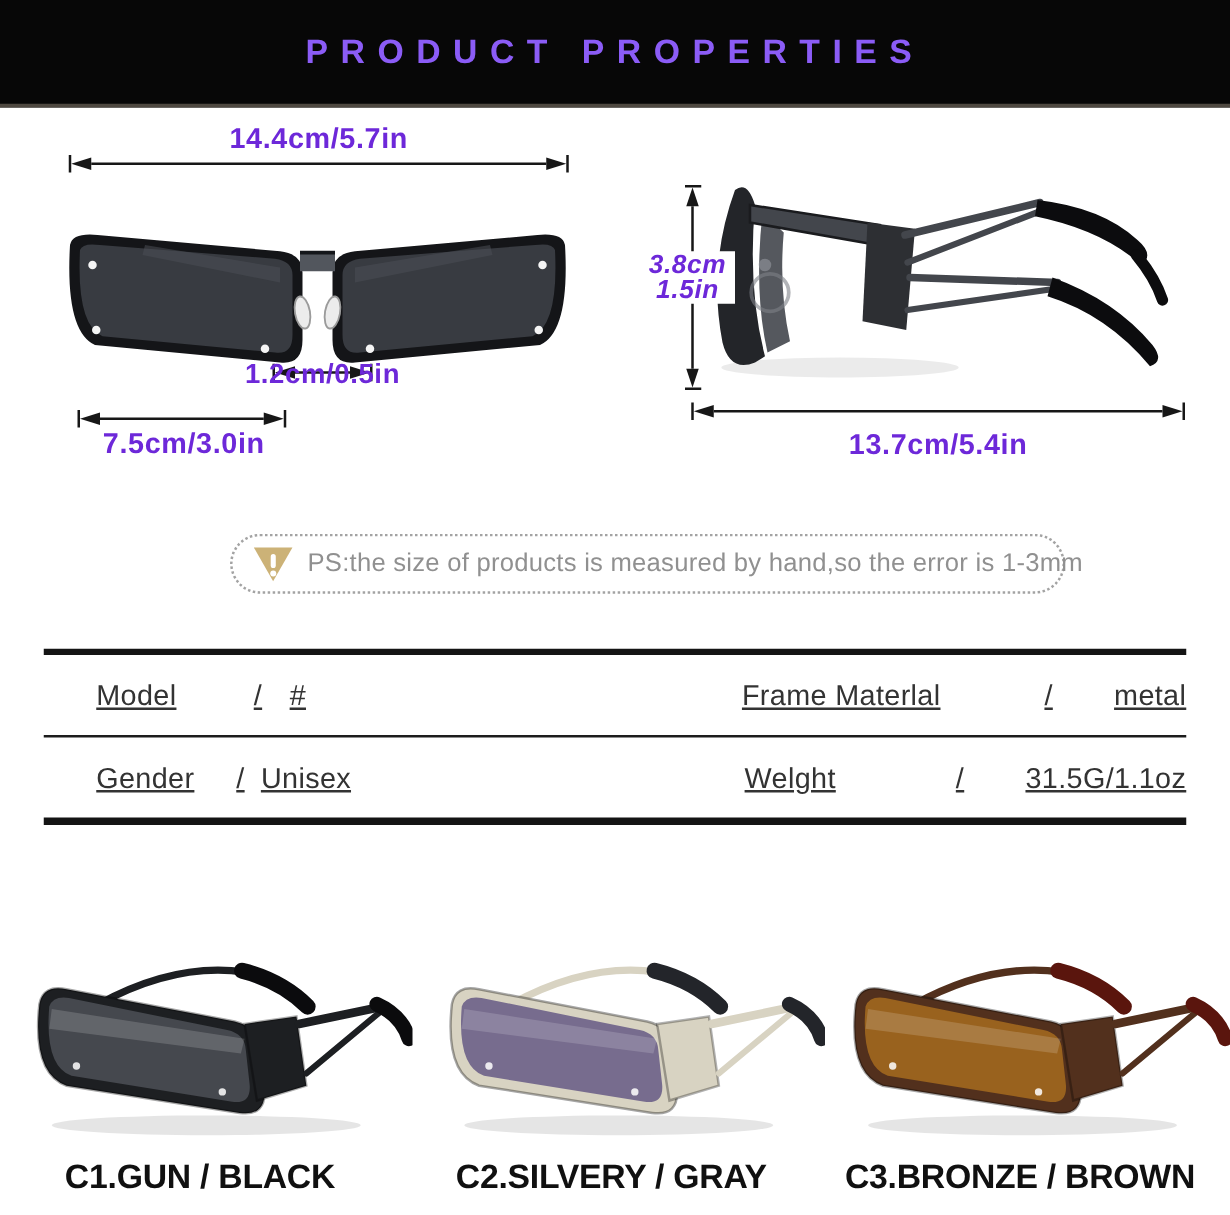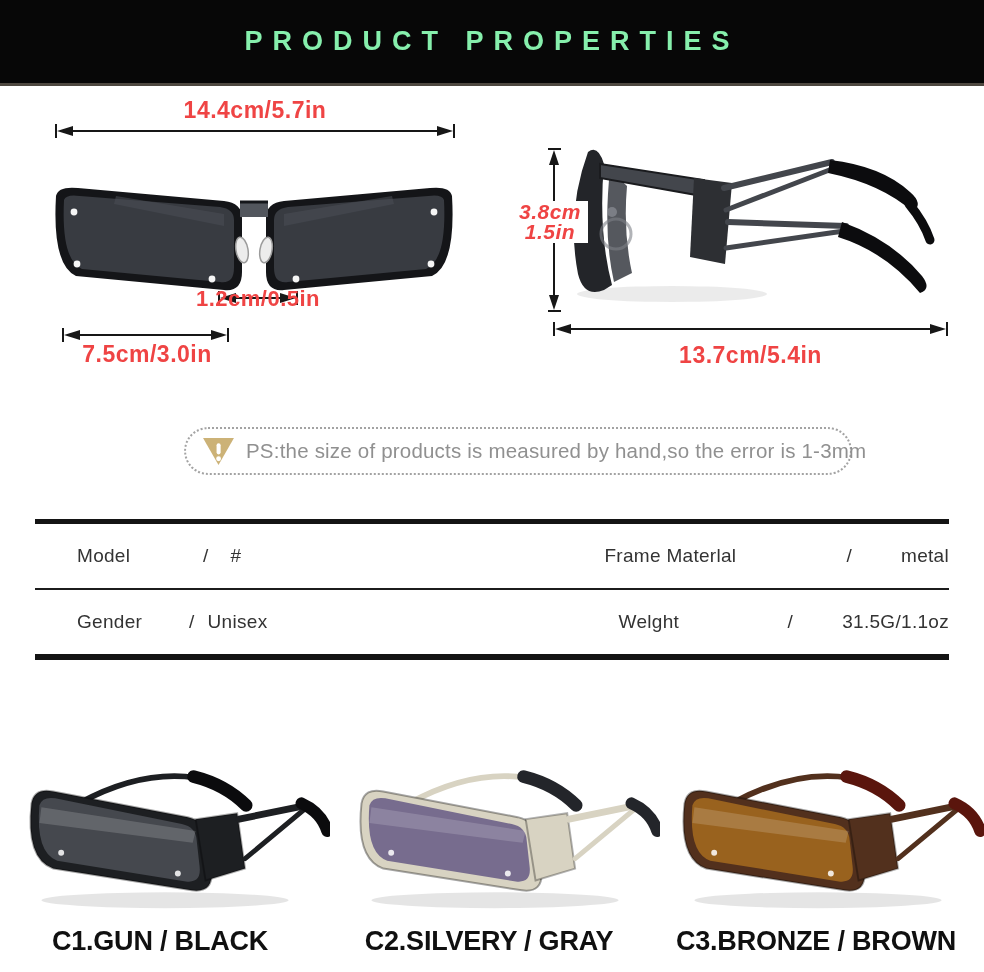--- a/index.html
+++ b/index.html
@@ -2,53 +2,53 @@
 <html><head>
 <meta charset="utf-8">
 <style>
   html,body{margin:0;padding:0;background:#ffffff;}
   .page{position:relative;width:984px;height:972px;background:#ffffff;overflow:hidden;
         font-family:"Liberation Sans","DejaVu Sans",sans-serif;}
 
   
   .banner{position:absolute;left:0;top:0;width:984px;height:83px;background:#070707;
           border-bottom:3px solid #4e4840;display:flex;align-items:center;justify-content:center;}
-  .banner-title{color:#86efac;font-size:27px;font-weight:700;letter-spacing:10px;}
+  .banner-title{color:#8b5cf6;font-size:27px;font-weight:700;letter-spacing:10px;}
 
   
   .dim-h{position:absolute;display:flex;align-items:center;height:16px;}
   .dim-h .tick{width:2px;height:14px;background:#171717;}
   .dim-h .head{width:0;height:0;border-top:5px solid transparent;border-bottom:5px solid transparent;}
   .dim-h .head.l{border-right:16px solid #171717;}
   .dim-h .head.r{border-left:16px solid #171717;}
   .dim-h .line{flex:1;height:2px;background:#171717;}
   .dim-v{position:absolute;display:flex;flex-direction:column;align-items:center;width:16px;}
   .dim-v .tick{height:2px;width:13px;background:#171717;}
   .dim-v .head.u{width:0;height:0;border-left:5px solid transparent;border-right:5px solid transparent;border-bottom:15px solid #171717;}
   .dim-v .head.d{width:0;height:0;border-left:5px solid transparent;border-right:5px solid transparent;border-top:15px solid #171717;}
   .dim-v .line{flex:1;width:2px;background:#171717;}
-  .dim-label{position:absolute;font-weight:700;color:#ef4444;text-align:center;font-size:23px;letter-spacing:0.5px;}
+  .dim-label{position:absolute;font-weight:700;color:#6d28d9;text-align:center;font-size:23px;letter-spacing:0.5px;}
   .dim-label.small{font-size:22px;}
   .dim-label.stacked{font-size:21px;line-height:20px;background:#ffffff;padding:1px 0;}
 
   
   .photo{position:absolute;}
   .photo svg{display:block;width:100%;height:100%;}
 
   
   .note{position:absolute;left:184px;top:427px;width:648px;height:44px;border:2px dotted #a3a3a3;
         border-radius:26px;display:flex;align-items:center;padding-left:16px;box-sizing:content-box;}
   .note-text{color:#909090;font-size:20.5px;margin-left:11px;letter-spacing:0.2px;white-space:nowrap;}
   .warn{width:33px;height:29px;flex:0 0 auto;}
 
   
   .spec{position:absolute;left:35px;top:519px;width:914px;border-top:5px solid #141414;border-bottom:6px solid #141414;}
   .spec-row{display:grid;grid-template-columns:1fr 1fr;height:64px;align-items:center;}
   .spec-row.first{border-bottom:2px solid #1c1c1c;}
-  .spec-cell{display:flex;align-items:center;font-size:19px;color:#333333;letter-spacing:0.3px;}
+  .spec-cell{display:flex;align-items:center;font-size:23px;color:#333333;letter-spacing:0.3px;text-decoration:underline;}
   .spec-cell.left{padding-left:42px;}
   .spec-cell.right{padding-left:140px;gap:36px;}
   .spec-cell .lbl{display:inline-block;}
   .w-model{width:126px;}
   .w-frame{width:206px;}
   .w-gender{width:112px;}
   .w-weight{width:133px;}
   .spec-cell .sep{color:#333333;}
   .spec-cell .val{margin-left:13px;}
   .spec-cell .val.gap-lg{margin-left:22px;}

